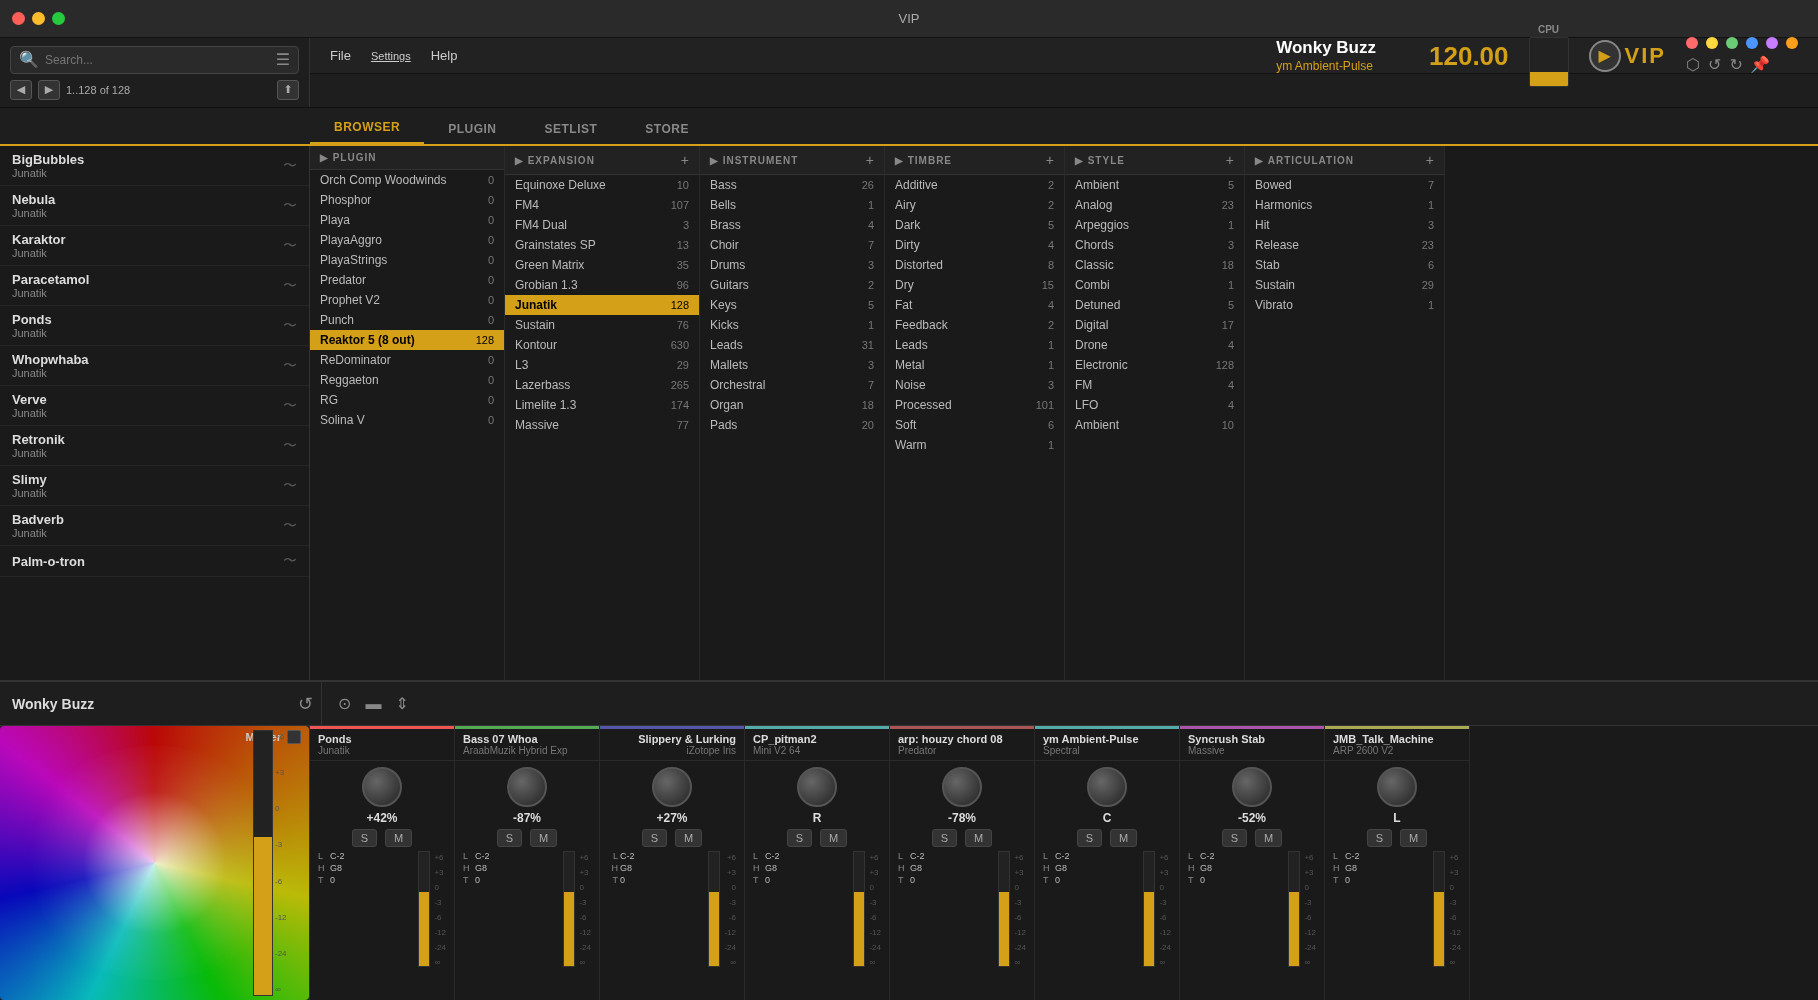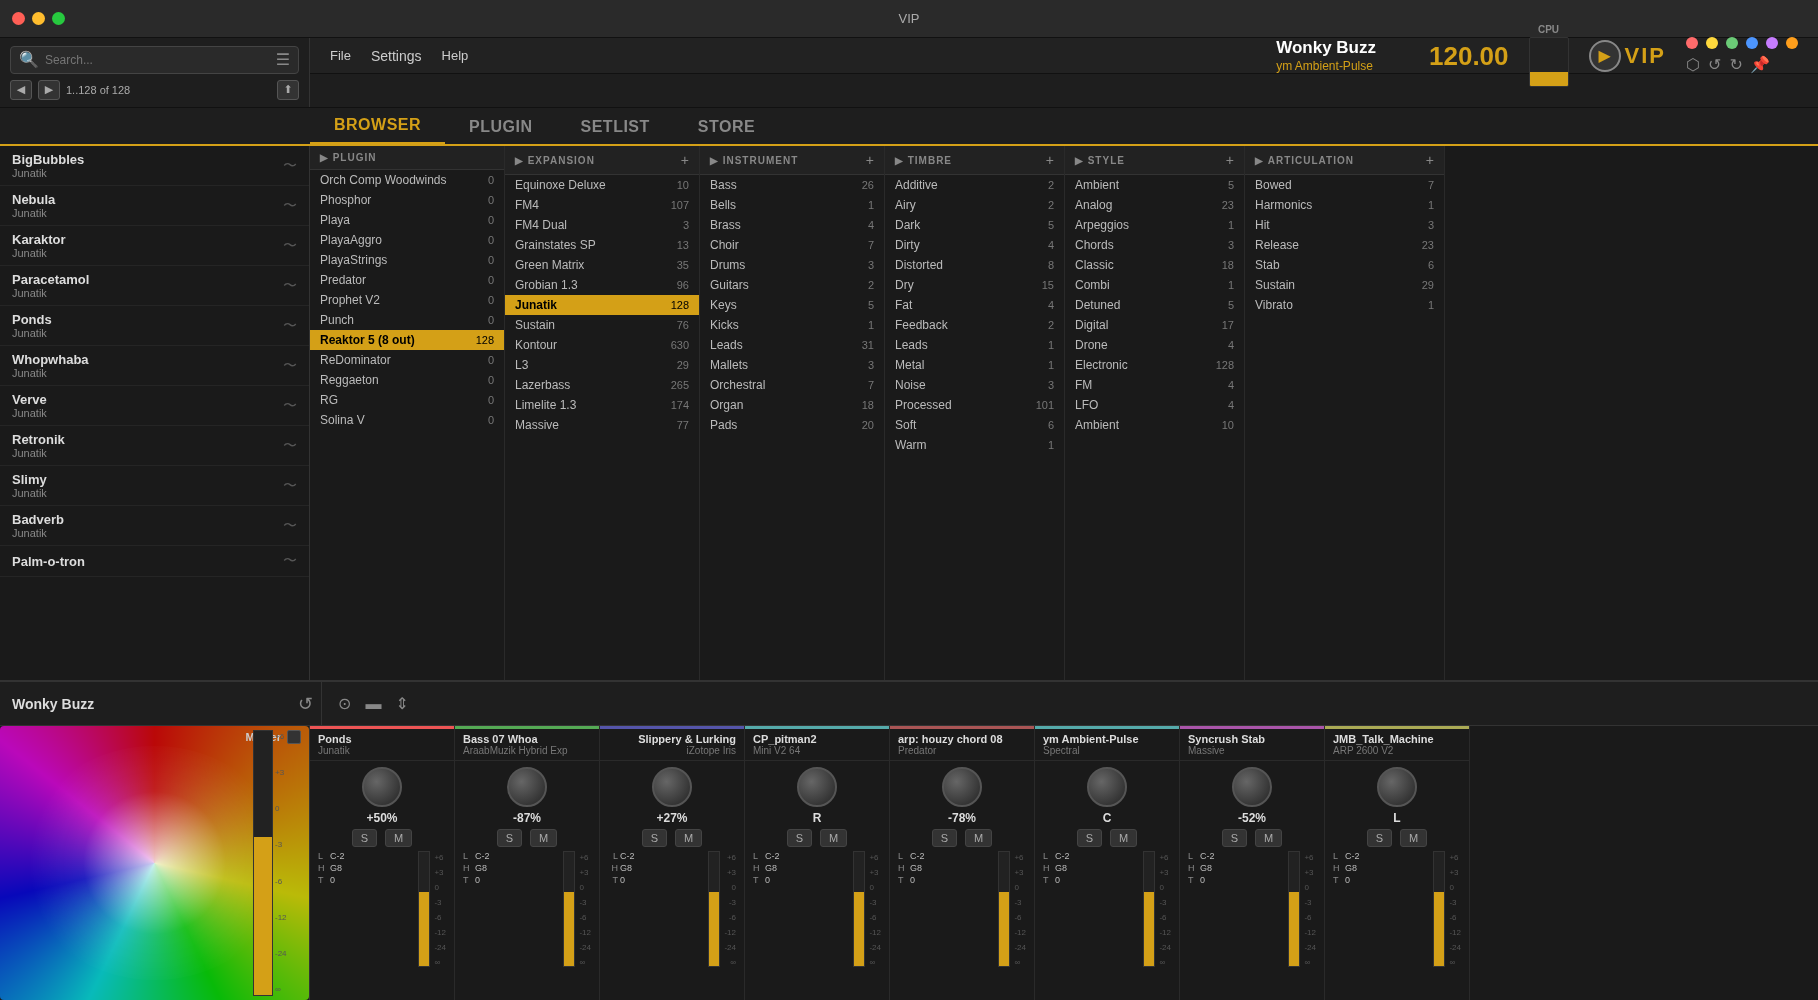--- a/index.html
+++ b/index.html
@@ -19,21 +19,21 @@
     .header-left { width: 310px; display: flex; flex-direction: column; justify-content: center; padding: 0 10px; border-right: 1px solid #333; height: 100%; }
     .search-box { background: #2a2a2a; border: 1px solid #444; border-radius: 4px; height: 28px; display: flex; align-items: center; padding: 0 8px; gap: 6px; }
     .search-box input { background: none; border: none; outline: none; color: #ccc; font-size: 12px; width: 200px; }
     .nav-controls { display: flex; align-items: center; gap: 6px; margin-top: 6px; }
     .nav-btn { background: #333; border: 1px solid #555; border-radius: 3px; width: 22px; height: 20px; color: #aaa; font-size: 11px; display: flex; align-items: center; justify-content: center; cursor: pointer; }
     .nav-text { font-size: 11px; color: #aaa; }
     .cpu-meter { display: flex; flex-direction: column; align-items: center; gap: 2px; }
 
     
     .tabbar { background: #1e1e1e; height: 38px; display: flex; align-items: flex-end; border-bottom: 2px solid #d4a017; padding-left: 310px; }
-    .tab { padding: 8px 24px; font-size: 16px; font-weight: 600; color: #888; cursor: pointer; letter-spacing: 0.5px; }
+    .tab { padding: 8px 24px; font-size: 12px; font-weight: 600; color: #888; cursor: pointer; letter-spacing: 0.5px; }
     .tab.active { color: #d4a017; border-bottom: 2px solid #d4a017; }
 
     
     .sidebar { width: 310px; background: #1a1a1a; border-right: 1px solid #333; overflow-y: auto; flex-shrink: 0; }
     .sidebar-item { padding: 6px 12px; border-bottom: 1px solid #252525; cursor: pointer; display: flex; justify-content: space-between; align-items: center; }
     .sidebar-item-name { color: #ddd; font-size: 13px; font-weight: 600; }
     .sidebar-item-sub { color: #888; font-size: 11px; }
     .sidebar-item-icon { color: #555; font-size: 14px; }
 
     
@@ -77,21 +77,21 @@
     <div class="nav-controls">
       <div class="nav-btn">◀</div>
       <div class="nav-btn">▶</div>
       <span class="nav-text">1..128 of 128</span>
       <div class="nav-btn" style="margin-left:auto;">⬆</div>
     </div>
   </div>
 
   <div style="position:absolute; left:310px; top:38px; display:flex; gap:20px; padding: 0 20px; height:36px; align-items:center; background:#222; width:calc(1818px - 310px); border-bottom:1px solid #111; z-index:10;">
     <span style="color:#ccc; font-size:13px; cursor:pointer;">File</span>
-    <span style="color:#ccc; font-size:14px; cursor:pointer;">Settings</span>
+    <span style="color:#ccc; font-size:11px; cursor:pointer;text-decoration:underline;">Settings</span>
     <span style="color:#ccc; font-size:13px; cursor:pointer;">Help</span>
 
     <div style="margin-left:auto; display:flex; align-items:center; gap:20px;">
       <div style="display:flex; flex-direction:column;">
         <span style="color:#fff; font-size:17px; font-weight:700; line-height:1.2;">Wonky Buzz</span>
         <span style="color:#d4a017; font-size:12px;">ym Ambient-Pulse</span>
       </div>
       <div style="display:flex; flex-direction:column; align-items:center;margin-left:33px;">
         <span style="color:#d4a017; font-size:26px; font-weight:800; line-height:1;">120.00</span>
       </div>
@@ -637,21 +637,21 @@
 
       <div style="flex:1; display:flex; overflow-x:auto;" id="tracks-container">
       <div style="width: 145px; flex-shrink: 0; border-right: 1px solid rgb(42, 42, 42); display: flex; flex-direction: column; background: rgb(26, 26, 26); position: relative;">
     <div style="height:3px; background:#e55;"></div>
     <div style="padding:4px 8px; border-bottom:1px solid #2a2a2a;">
       <div style="font-size:11px; font-weight:600; color:#ddd; white-space:nowrap; overflow:hidden; text-overflow:ellipsis;">Ponds</div>
       <div style="font-size:10px; color:#777; white-space:nowrap; overflow:hidden; text-overflow:ellipsis;">Junatik</div>
     </div>
     <div style="display:flex; flex-direction:column; align-items:center; padding:6px 4px; gap:4px; flex:1;">
       <div style="width:40px; height:40px; border-radius:50%; background:radial-gradient(circle at 35% 35%, #666, #222); border:2px solid #555; cursor:pointer;"></div>
-      <div style="color:#ddd; font-size:12px; font-weight:700;">+50%</div>
+      <div style="color:#ddd; font-size:12px; font-weight:700;">+42%</div>
       <div style="display:flex; gap:8px;">
         <div style="background:#333; border:1px solid #444; border-radius:3px; padding:2px 8px; font-size:11px; color:#aaa; cursor:pointer;">S</div>
         <div style="background:#333; border:1px solid #444; border-radius:3px; padding:2px 8px; font-size:11px; color:#aaa; cursor:pointer;">M</div>
       </div>
       <div style="display:flex; gap:4px; width:100%; padding:0 4px;">
         <div style="flex:1; display:flex; flex-direction:column; gap:2px;">
           <div style="display:flex; align-items:center; gap:2px;">
             <span style="font-size:9px; color:#888; width:10px;">L</span>
             <span style="font-size:9px; color:#bbb;">C-2</span>
           </div>

